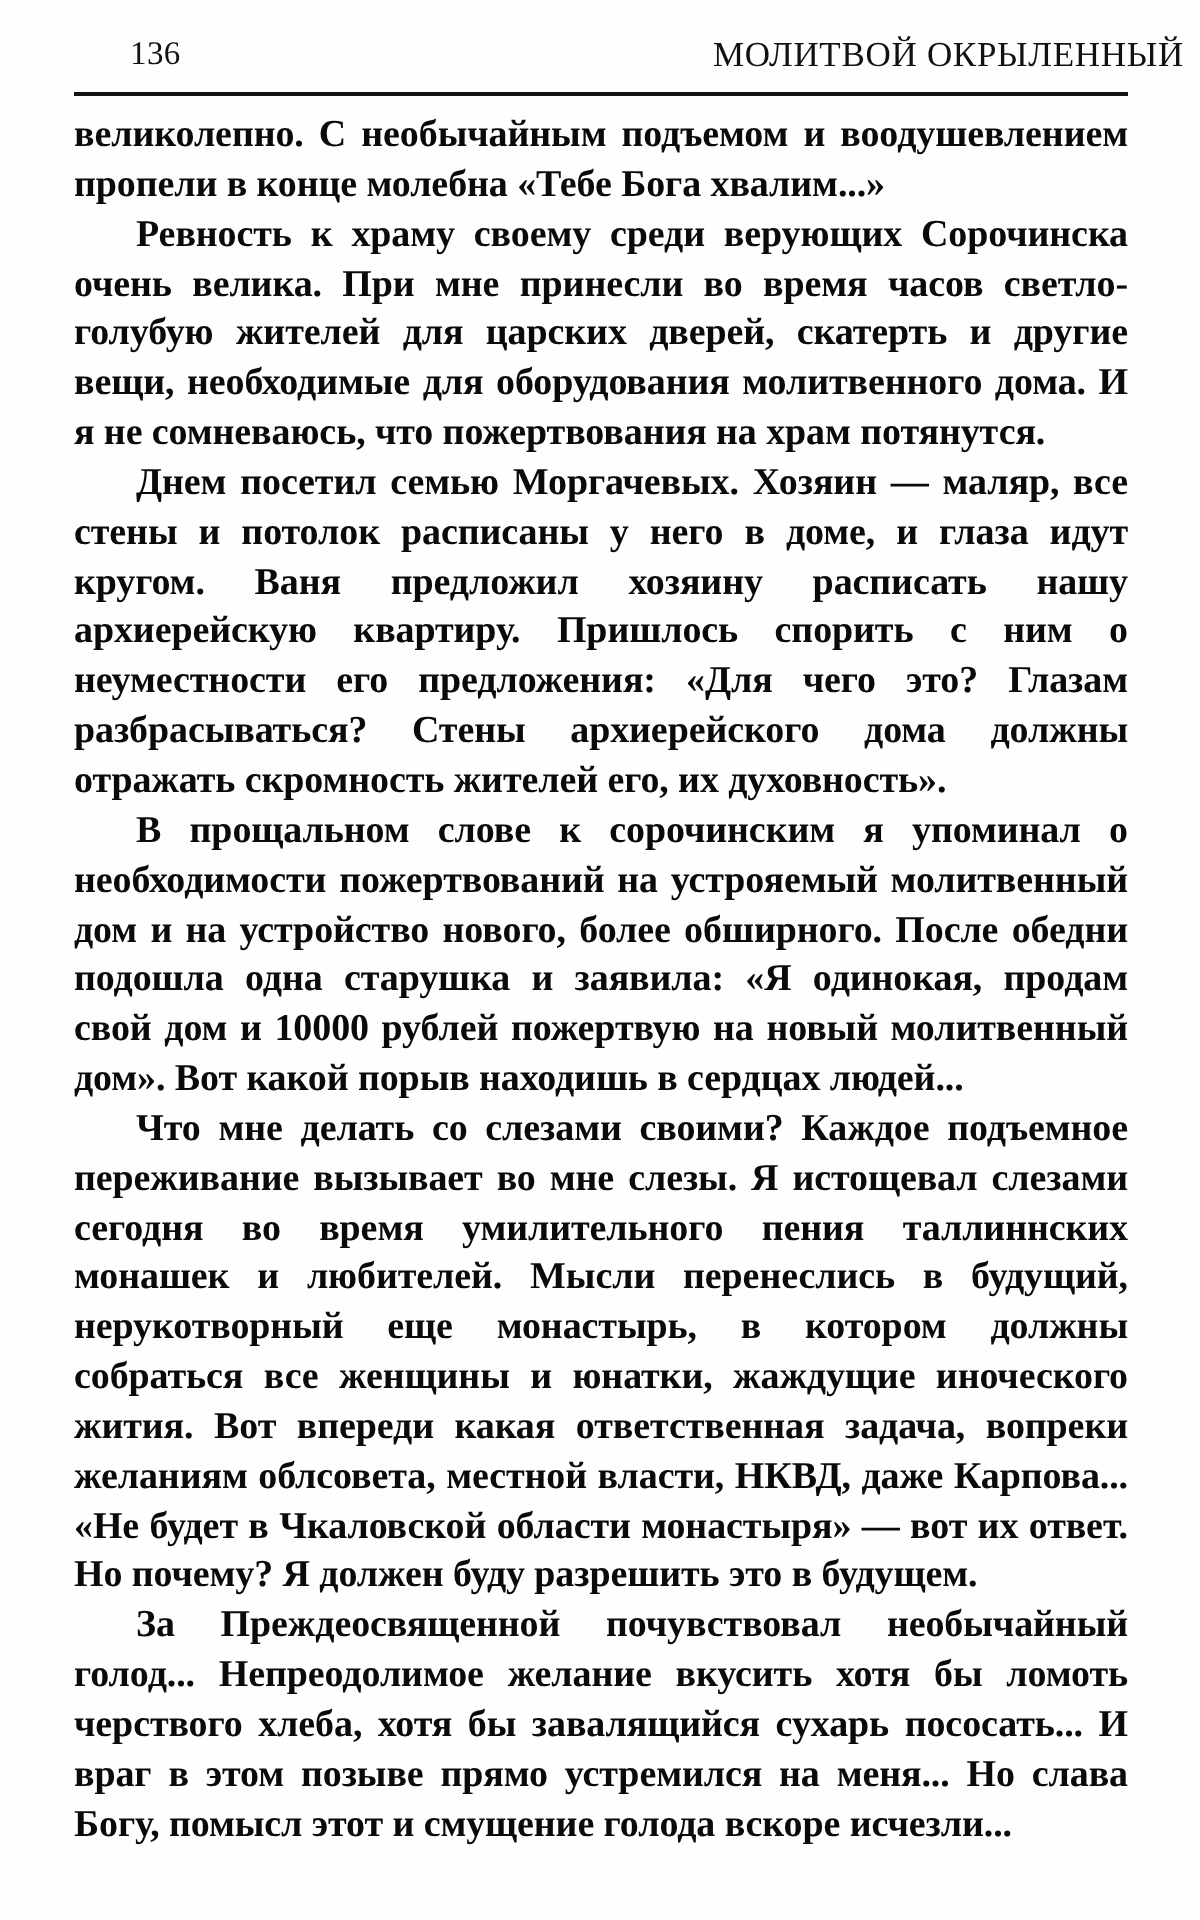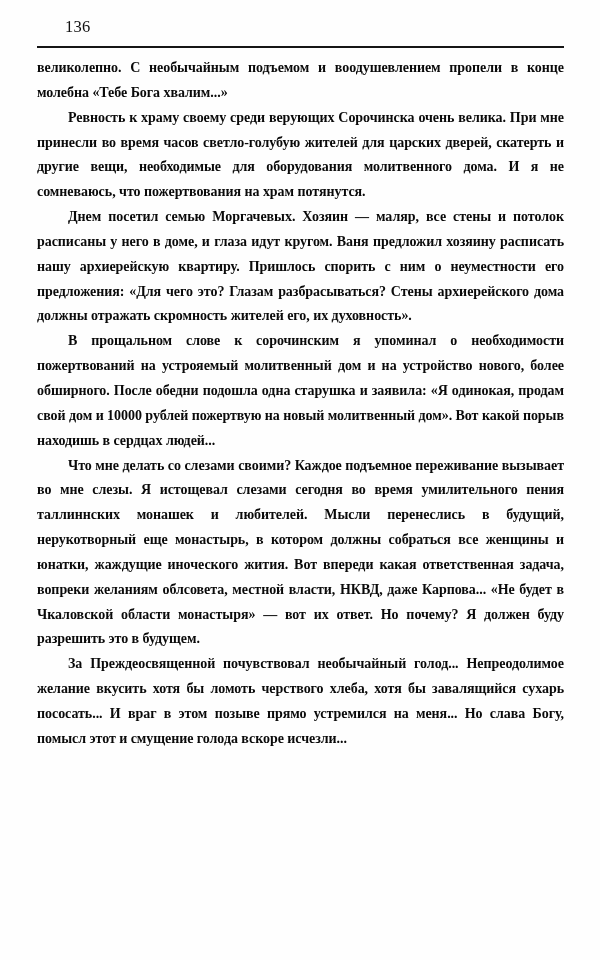--- a/index.html
+++ b/index.html
@@ -66,39 +66,40 @@
     top: 56px;
     width: 527px;
   }
 
   p.para {
     margin: 0;
     padding: 0;
     text-align: justify;
     text-justify: inter-word;
     text-indent: 31px;
-    font-size: 14px;
+    font-size: 19px;
     line-height: 24.85px;
     font-weight: 700;
     letter-spacing: -0.05px;
     word-spacing: 0px;
     color: #0a0a0a;
     hyphens: manual;
   }
   p.para.cont {
     text-indent: 0;
   }
 </style>
 </head>
 <body>
 
 <div class="page">
 
   <div class="running-head">
     <div class="folio">136</div>
+    <div class="head-title">МОЛИТВОЙ ОКРЫЛЕННЫЙ</div>
   </div>
   <div class="head-rule"></div>
 
   <div class="text-column">
     <p class="para cont">великолепно. С необычайным подъемом и воодушевлением пропели в конце молебна «Тебе Бога хвалим...»</p>
     <p class="para">Ревность к храму своему среди верующих Сорочинска очень велика. При мне принесли во время часов светло-голубую жителей для царских дверей, скатерть и другие вещи, необходимые для оборудования молитвенного дома. И я не сомневаюсь, что пожертвования на храм потянутся.</p>
     <p class="para">Днем посетил семью Моргачевых. Хозяин — маляр, все стены и потолок расписаны у него в доме, и глаза идут кругом. Ваня предложил хозяину расписать нашу архиерейскую квартиру. Пришлось спорить с ним о неуместности его предложения: «Для чего это? Глазам разбрасываться? Стены архиерейского дома должны отражать скромность жителей его, их духовность».</p>
     <p class="para">В прощальном слове к сорочинским я упоминал о необходимости пожертвований на устрояемый молитвенный дом и на устройство нового, более обширного. После обедни подошла одна старушка и заявила: «Я одинокая, продам свой дом и 10000 рублей пожертвую на новый молитвенный дом». Вот какой порыв находишь в сердцах людей...</p>
     <p class="para">Что мне делать со слезами своими? Каждое подъемное переживание вызывает во мне слезы. Я истощевал слезами сегодня во время умилительного пения таллиннских монашек и любителей. Мысли перенеслись в будущий, нерукотворный еще монастырь, в котором должны собраться все женщины и юнатки, жаждущие иноческого жития. Вот впереди какая ответственная задача, вопреки желаниям облсовета, местной власти, НКВД, даже Карпова... «Не будет в Чкаловской области монастыря» — вот их ответ. Но почему? Я должен буду разрешить это в будущем.</p>
     <p class="para">За Преждеосвященной почувствовал необычайный голод... Непреодолимое желание вкусить хотя бы ломоть черствого хлеба, хотя бы завалящийся сухарь пососать... И враг в этом позыве прямо устремился на меня... Но слава Богу, помысл этот и смущение голода вскоре исчезли...</p>

